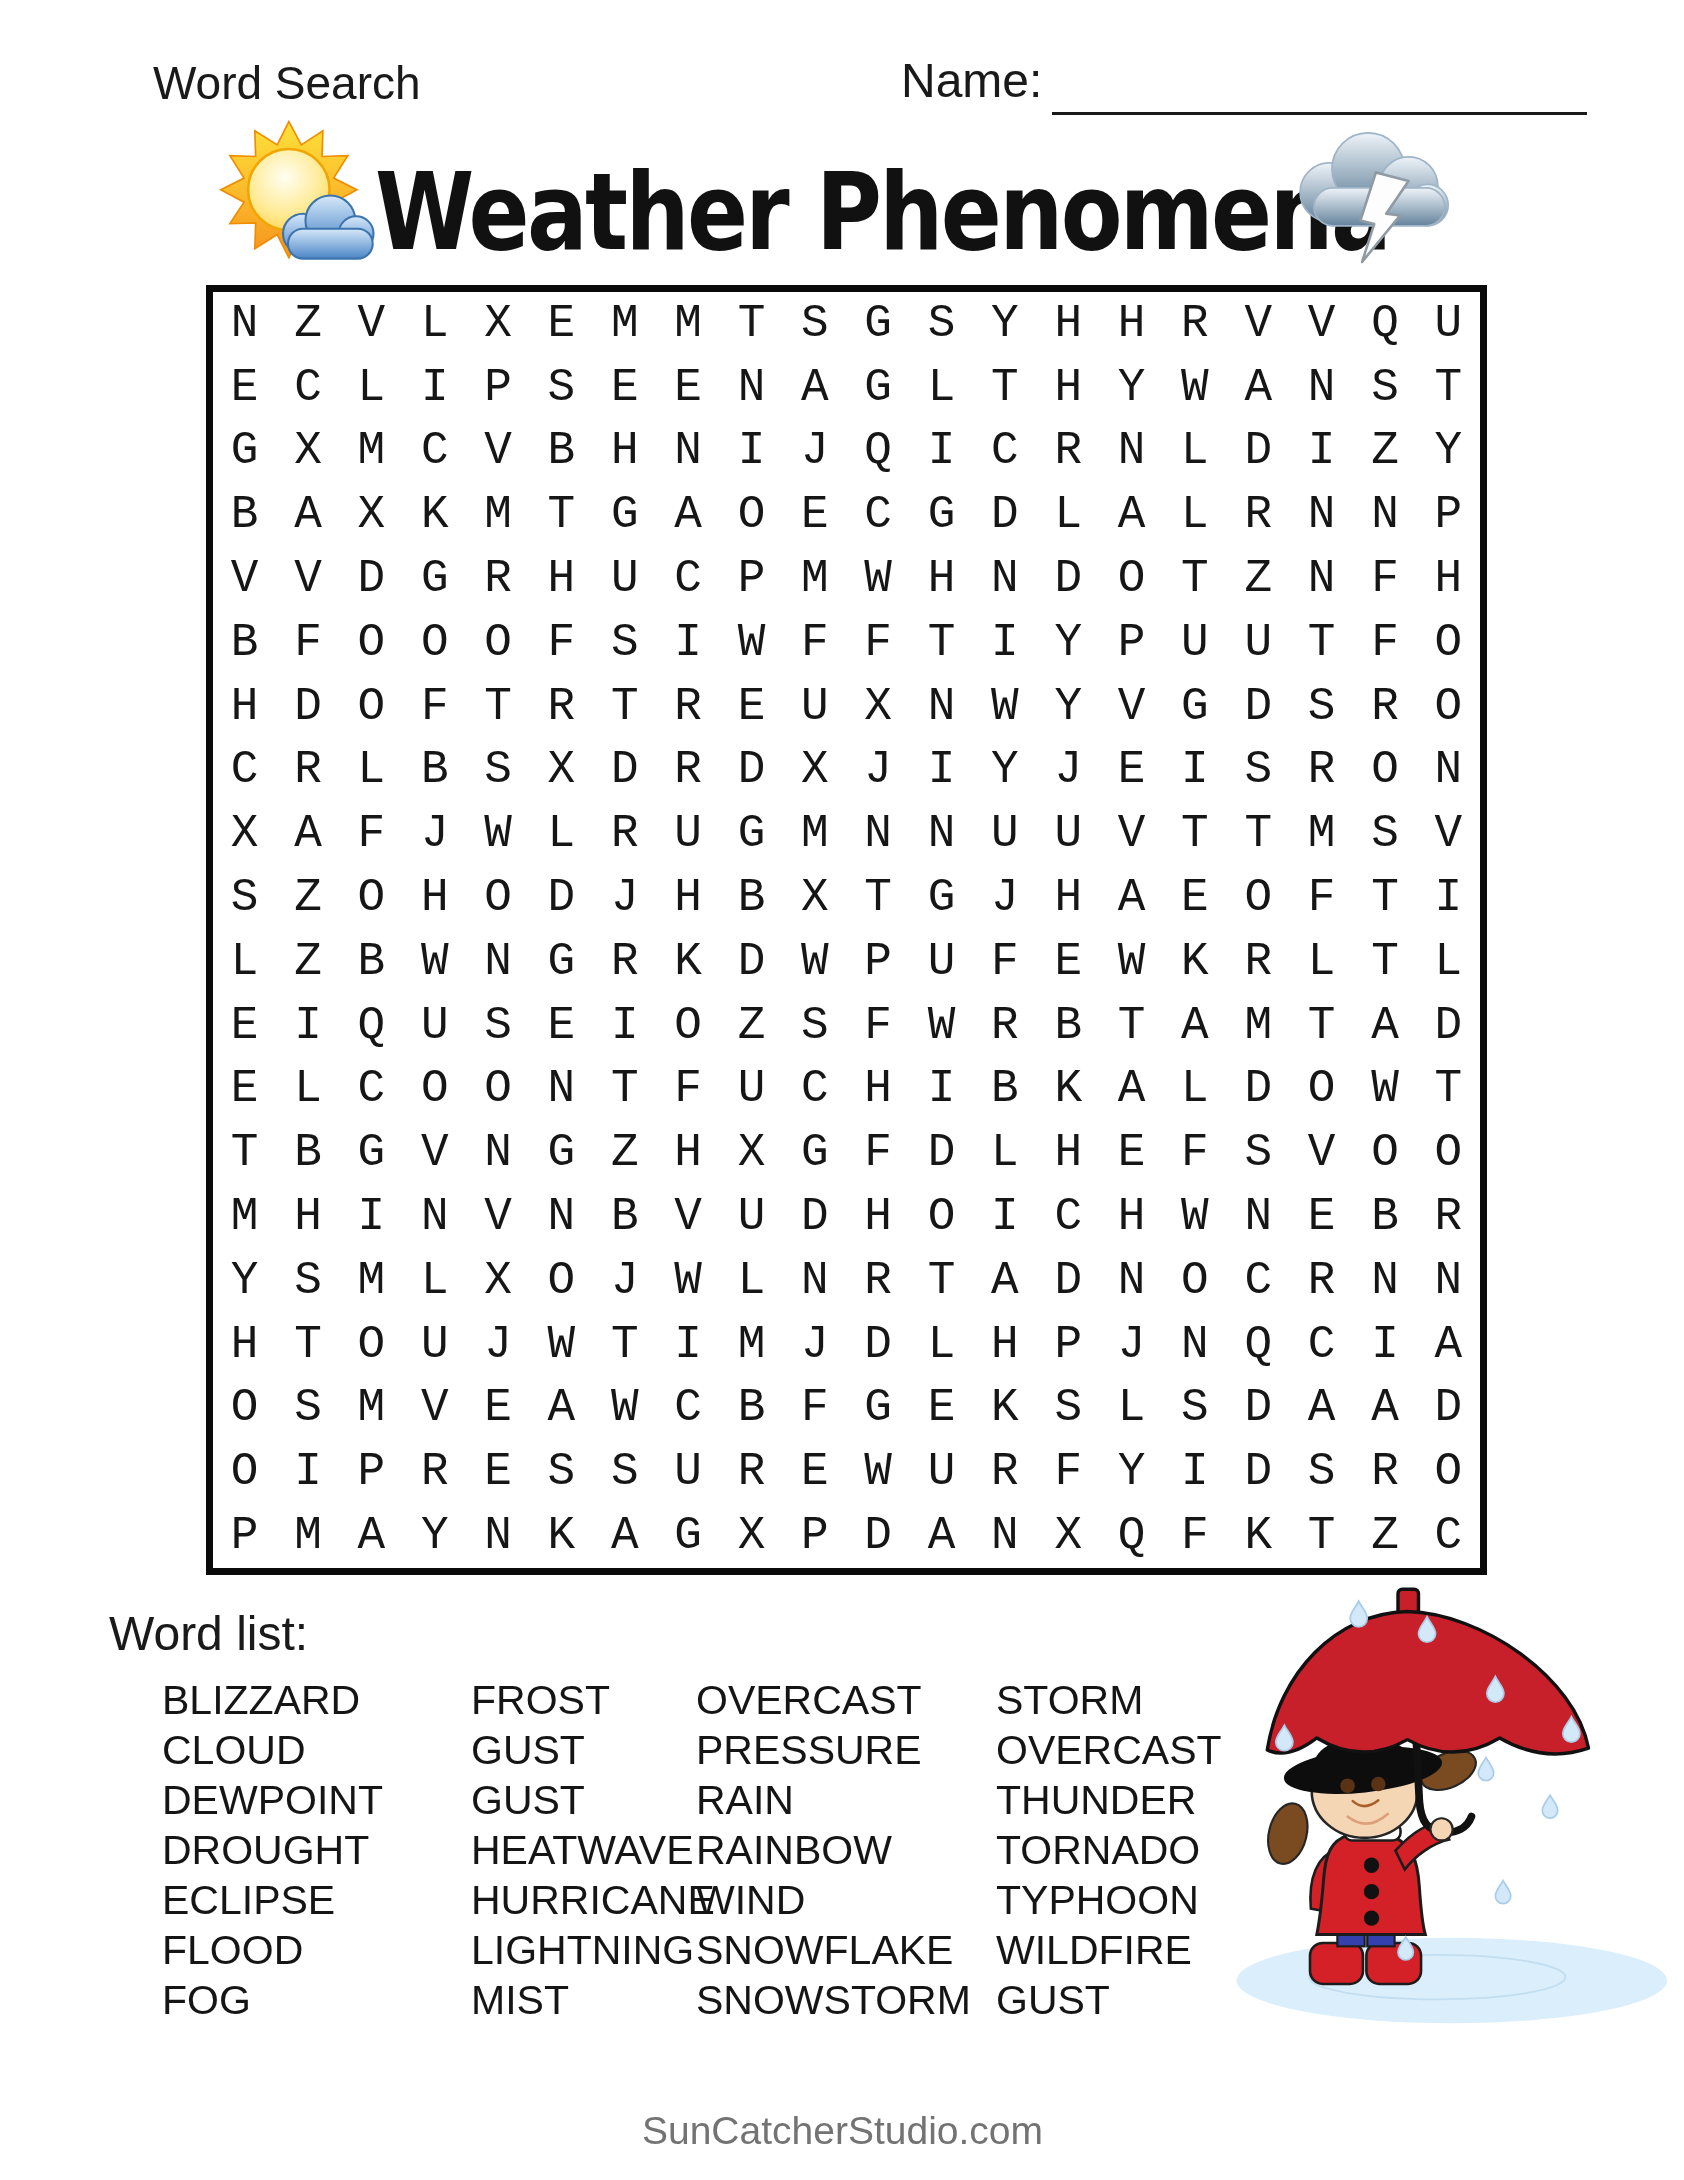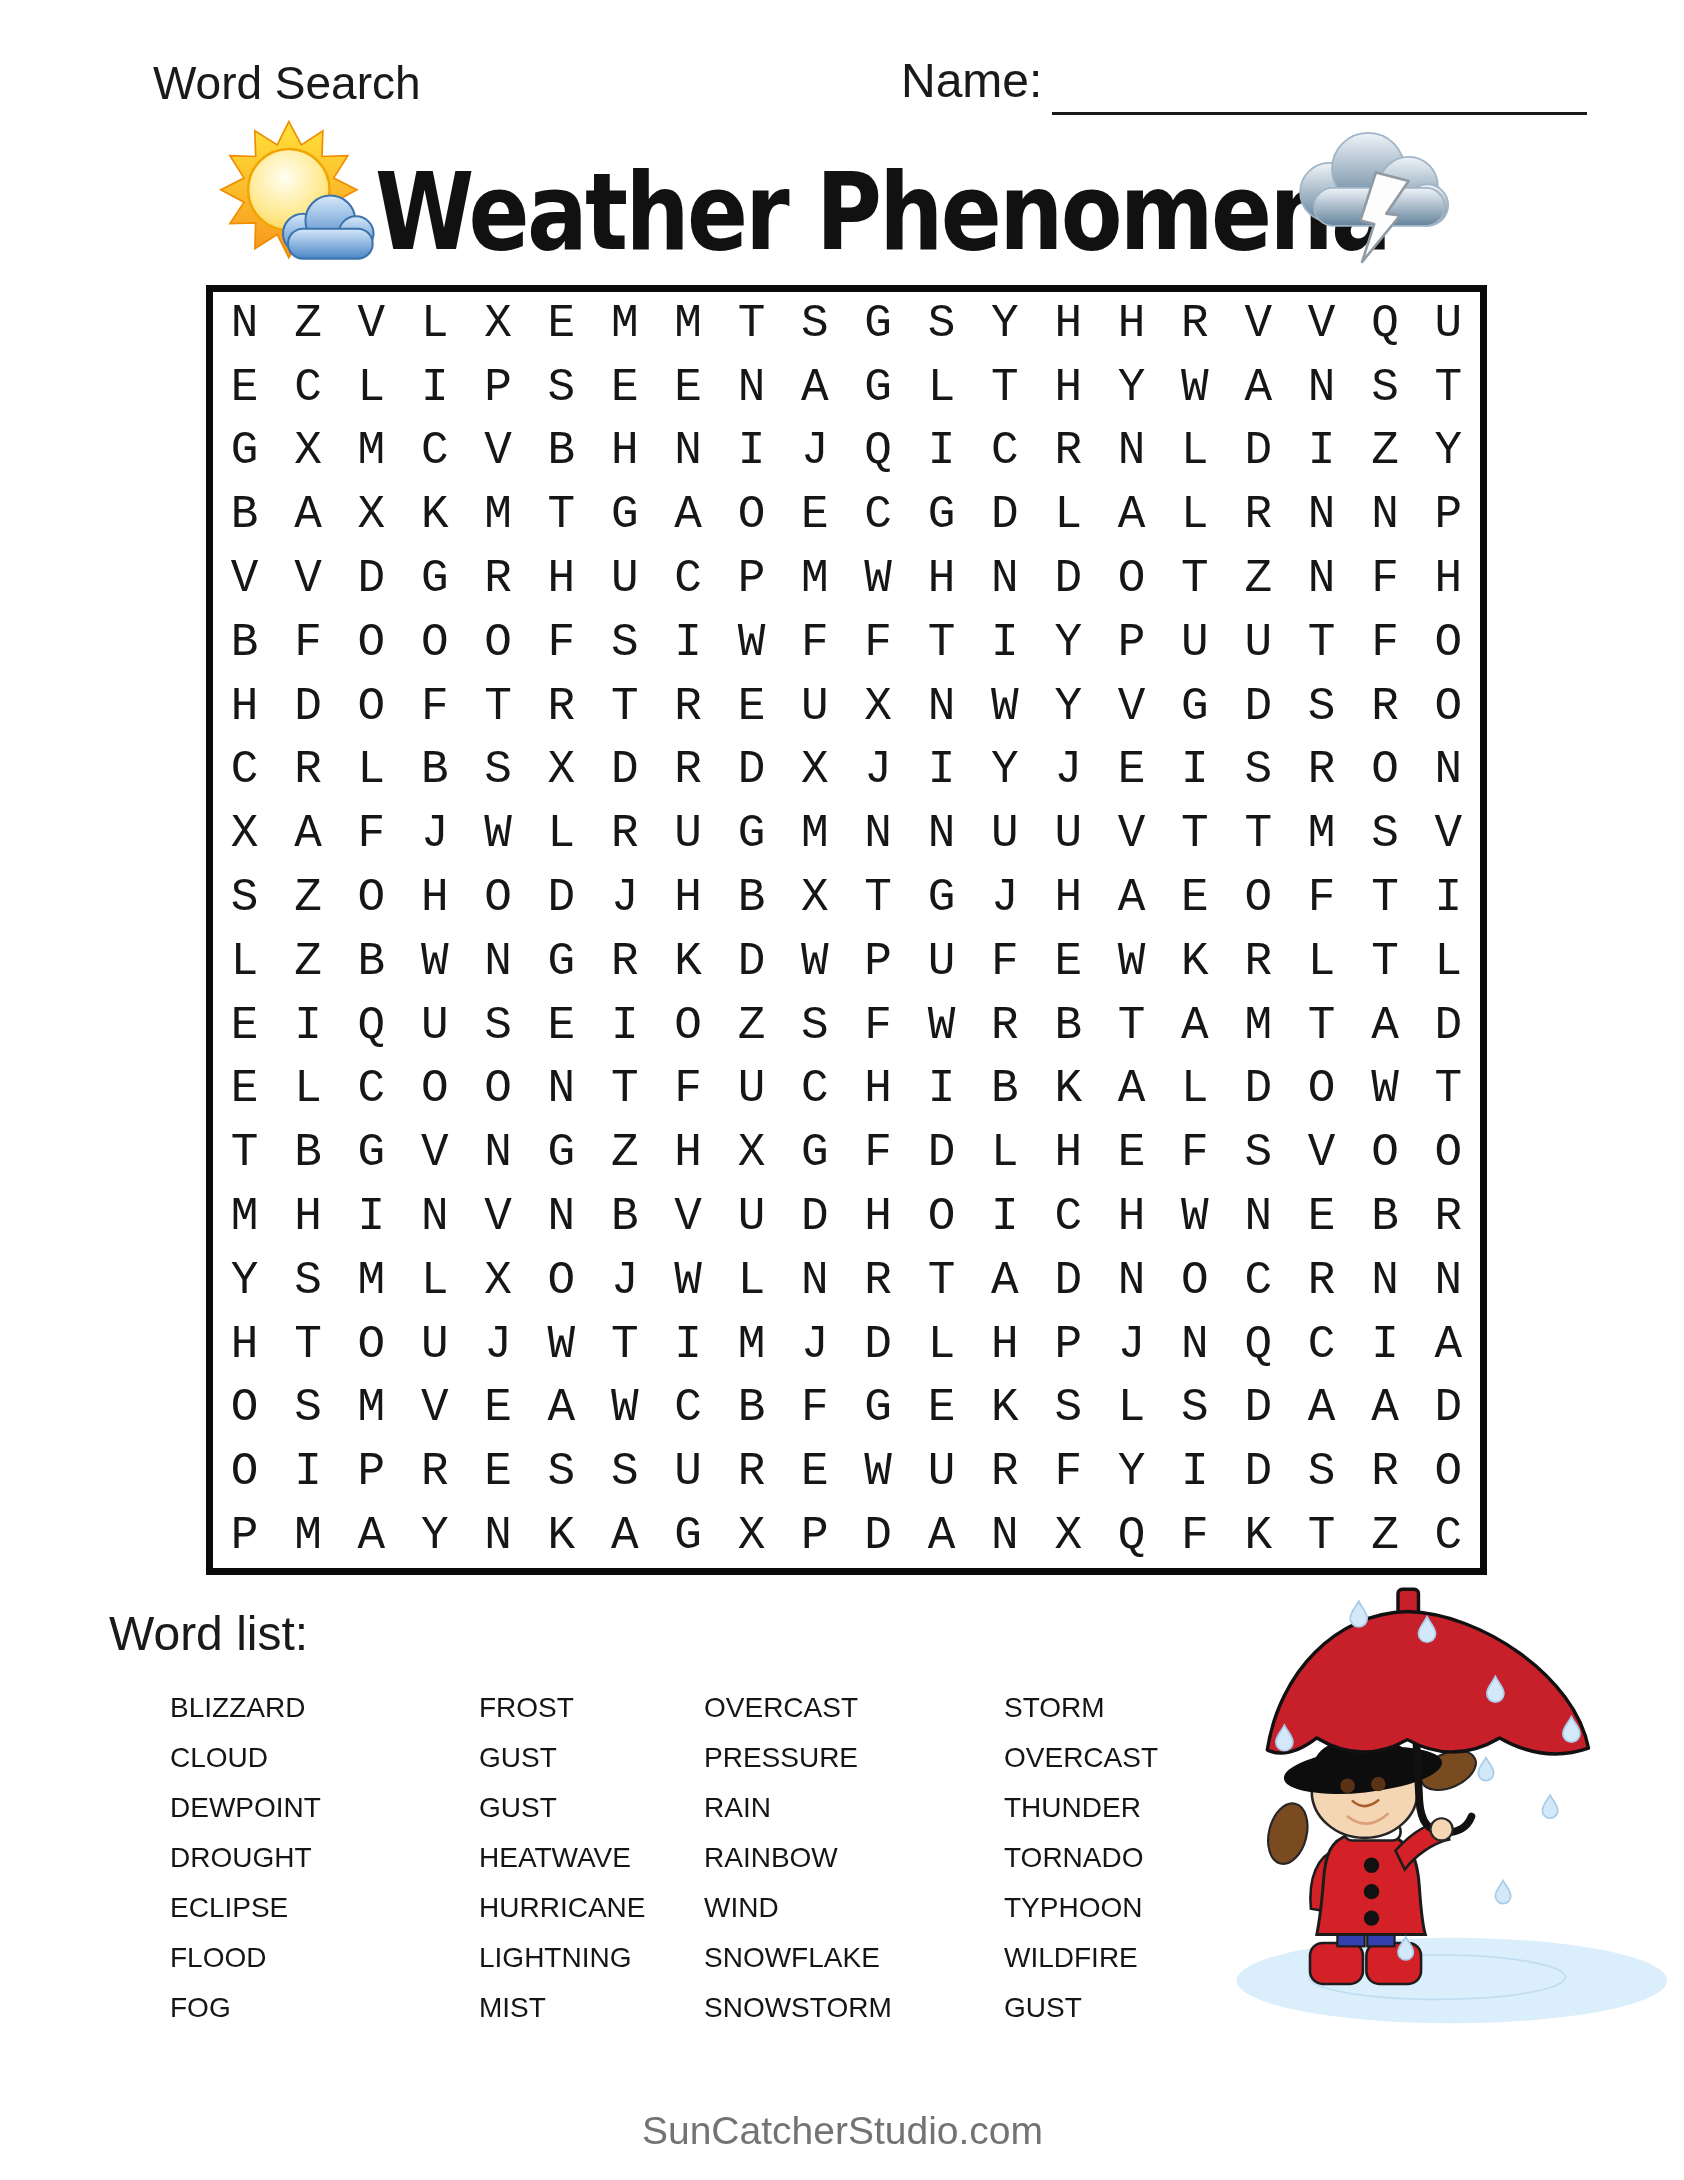--- a/index.html
+++ b/index.html
@@ -35,21 +35,21 @@
     display:grid; grid-template-columns:repeat(20,1fr); grid-template-rows:repeat(20,1fr);
   }
   .cell {
     display:flex; align-items:center; justify-content:center;
     font-family:"Liberation Mono","DejaVu Sans Mono",monospace;
     font-size:46px; color:#161616;
   }
 
   
   #word-list-label { left:109px; top:1606px; font-size:48px; font-weight:400; }
-  .word-col { position:absolute; top:1671px; margin:12px; padding:0; list-style:none; font-size:28px; color:#151515; }
+  .word-col { position:absolute; top:1671px; margin:4px; padding:0; list-style:none; font-size:41px; color:#151515; }
   .word-col li { height:50px; line-height:50px; }
   #word-col-0 { left:158px; }
   #word-col-1 { left:467px; }
   #word-col-2 { left:692px; }
   #word-col-3 { left:992px; }
 
   
   #umbrella-girl { left:1228px; top:1576px; width:457px; height:528px; }
 
   

